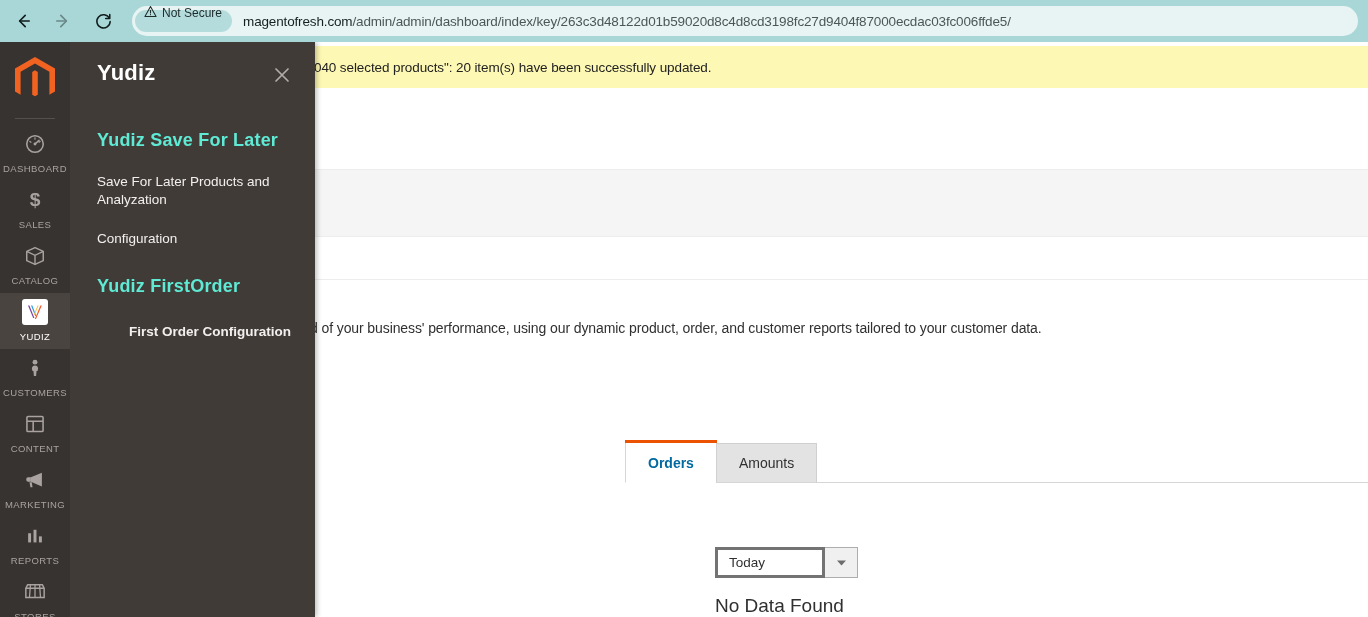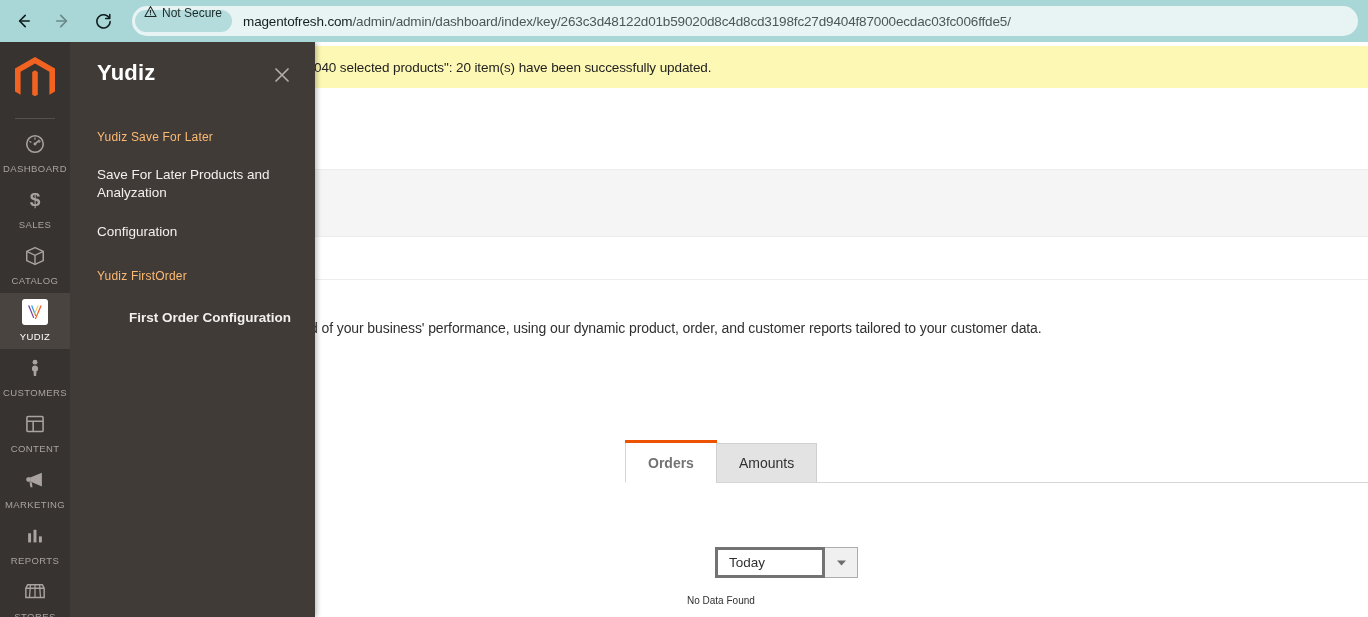--- a/index.html
+++ b/index.html
@@ -82,22 +82,22 @@
   .flyout-head {
     display: flex; align-items: flex-start; justify-content: space-between;
     padding: 18px 22px 0 27px;
   }
   .flyout-title { font-size: 22px; font-weight: bold; color: #fff; letter-spacing: .2px; }
   .flyout-close {
     width: 22px; height: 22px; cursor: pointer; margin-top: 4px;
     display: flex; align-items: center; justify-content: center;
   }
   .group-title {
-    margin: 44px 0 0 27px; font-size: 12px; font-weight: normal;
-    color: #fdba74; letter-spacing: .2px;
+    margin: 44px 0 0 27px; font-size: 18px; font-weight: bold;
+    color: #5eead4; letter-spacing: .2px;
   }
   .flyout-link {
     margin: 22px 24px 0 27px; font-size: 13.5px; color: #f2f0ef;
     line-height: 1.3; cursor: pointer;
   }
   .group-title.second { margin-top: 28px; }
   .flyout-link.second { margin-top: 26px; font-weight: bold; padding-left: 32px; }
 
   
   .banner {
@@ -138,21 +138,21 @@
     position: relative; height: 40px; padding: 0 22px;
     display: flex; align-items: center; justify-content: center;
     font-size: 14px; cursor: pointer; z-index: 2;
   }
   .tab.inactive {
     background: #e3e3e3; border: 1px solid #d0d0d0; border-bottom: 1px solid #d6d6d6;
     color: #303030; margin-left: -1px;
   }
   .tab.active {
     background: #fff; border: 1px solid #d6d6d6; border-bottom-color: #fff;
-    border-top: none; color: #737373; font-weight: bold;
+    border-top: none; color: #0369a1; font-weight: bold;
   }
   .tab.active::before {
     content: ""; position: absolute; left: -1px; right: -1px; top: -3px;
     height: 3px; background: #eb5202;
   }
 
   .period-select {
     position: absolute; left: 645px; top: 459px;
     display: flex; height: 31px; cursor: pointer;
   }
@@ -160,22 +160,22 @@
     width: 110px; border: 3px solid #737373; background: #fff;
     display: flex; align-items: center; padding-left: 11px;
     font-size: 13.5px; color: #303030;
   }
   .ps-arrow {
     width: 33px; border: 1px solid #adadad; border-left: none;
     background: #f0f0f0; display: flex; align-items: center; justify-content: center;
   }
 
   .nodata {
-    position: absolute; left: 617px; top: 507px;
-    font-size: 10px; color: #303030;
+    position: absolute; left: 645px; top: 507px;
+    font-size: 19px; color: #303030;
   }
 </style>
 </head>
 <body>
 
 <div id="app">
 
   <div class="chrome">
     <div class="nav-btn">
       <span>

